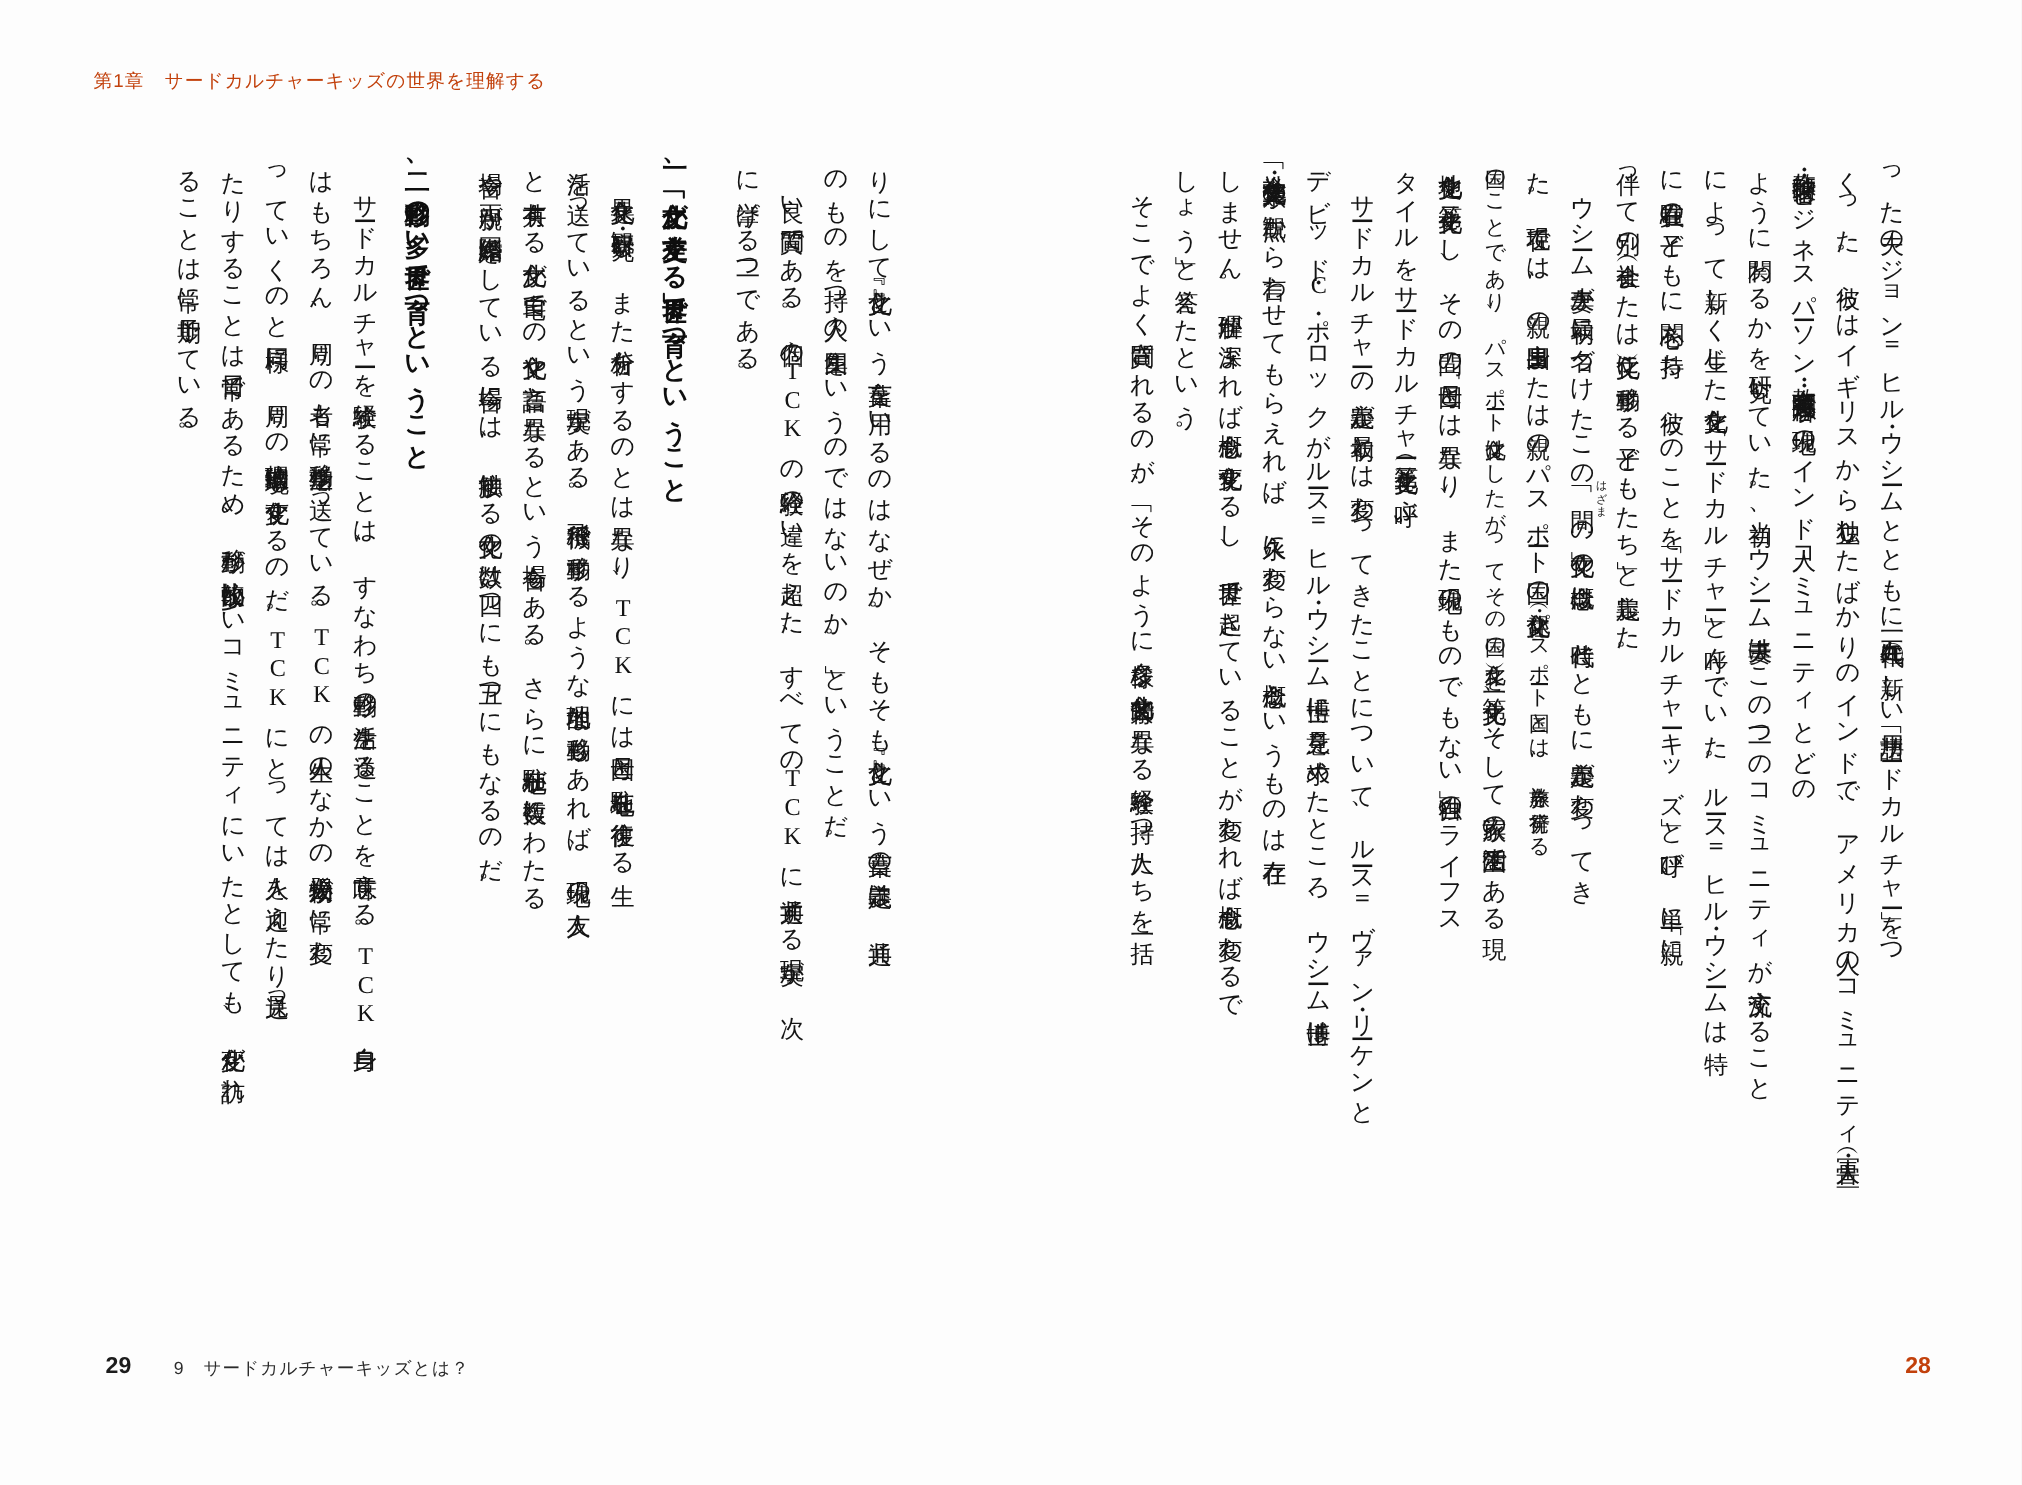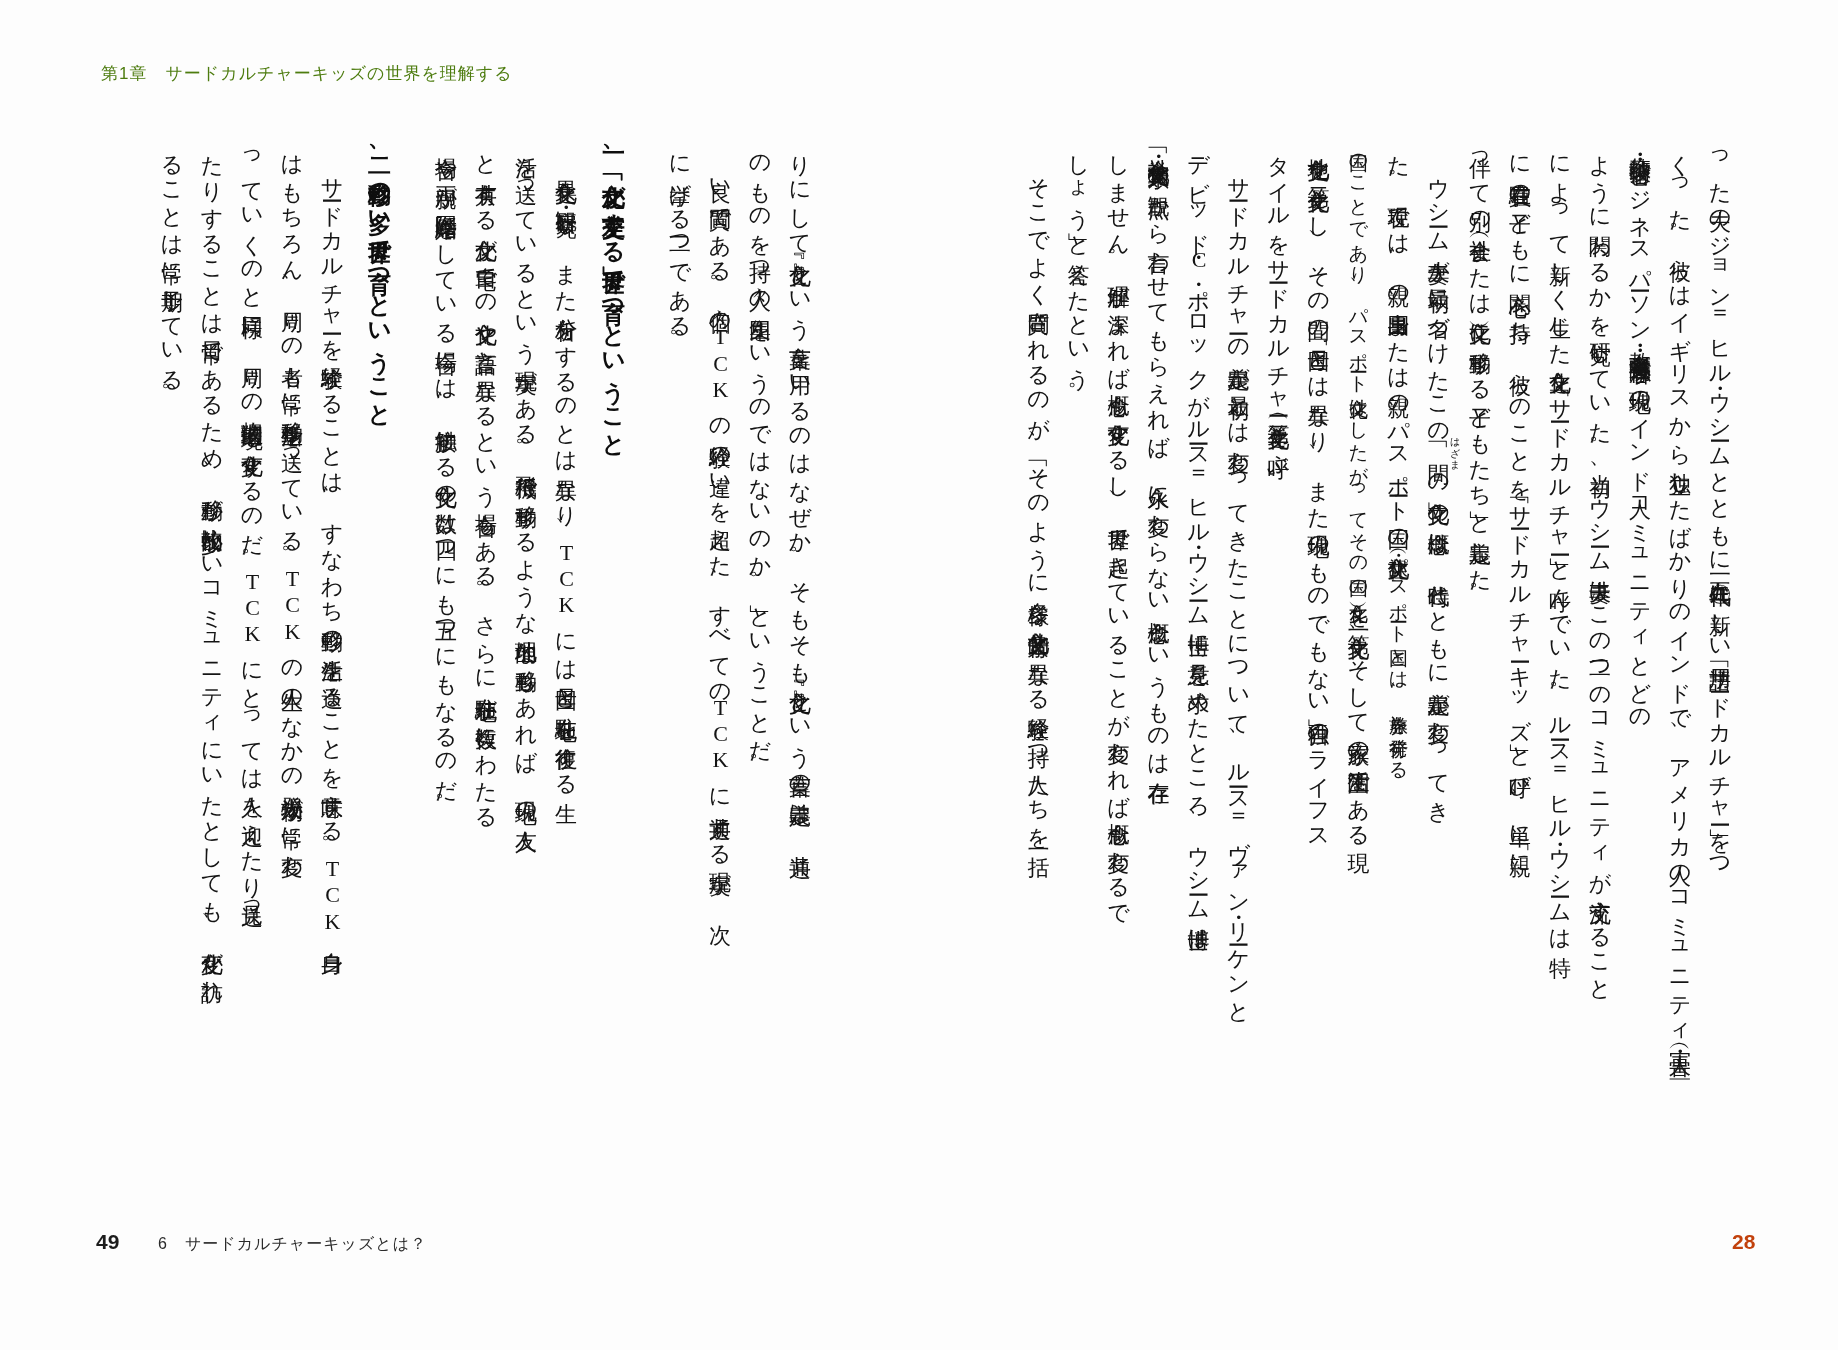--- a/index.html
+++ b/index.html
@@ -8,26 +8,26 @@
     width: 1838px;
     height: 1350px;
     background: #fdfdfd;
     overflow: hidden;
     font-kerning: none;
   }
 
   
   .running-head {
     position: absolute;
-    left: 101px;
+    left: 85px;
     top: 62px;
     font-family: "Liberation Sans", "DejaVu Sans", sans-serif;
     font-size: 17px;
     letter-spacing: 1px;
-    color: #4d7c0f;
+    color: #c2410c;
     white-space: nowrap;
   }
   .folio-left {
     position: absolute;
     left: 96px;
     top: 1230px;
     font-family: "Liberation Sans", "DejaVu Sans", sans-serif;
     font-size: 21px;
     font-weight: bold;
     color: #1c1c1c;
@@ -142,17 +142,17 @@
     <p class="col">と共有する文化が自宅での文化や言語と異なるという場合もある。さらに駐在地が複数にわたる</p>
     <p class="col">場合や両親が国際結婚をしている場合には、接触する文化の数は四つにも五つにもなるのだ。</p>
     <p class="col heading">二、移動の多い世界で育つということ</p>
     <p class="col indent">サードカルチャーを経験することは、すなわち移動の生活を送ることを意味する。TCK自身</p>
     <p class="col">はもちろん、周りの者も常に移動生活を送っている。TCKの人生のなかの登場人物が常に変わ</p>
     <p class="col">っていくのと同様に、周りの物理的環境も変化するのだ。TCKにとっては人を迎えたり見送っ</p>
     <p class="col">たりすることは日常であるため、移動が比較的少ないコミュニティにいたとしても、変化が訪れ</p>
     <p class="col">ることは常に予期している。</p>
   </div>
 
-  <div class="folio-left">49</div>
-  <div class="running-foot-left">6　サードカルチャーキッズとは？</div>
+  <div class="folio-left">29</div>
+  <div class="running-foot-left">9　サードカルチャーキッズとは？</div>
   <div class="folio-right">28</div>
 
 </div>
 
 </body></html>

